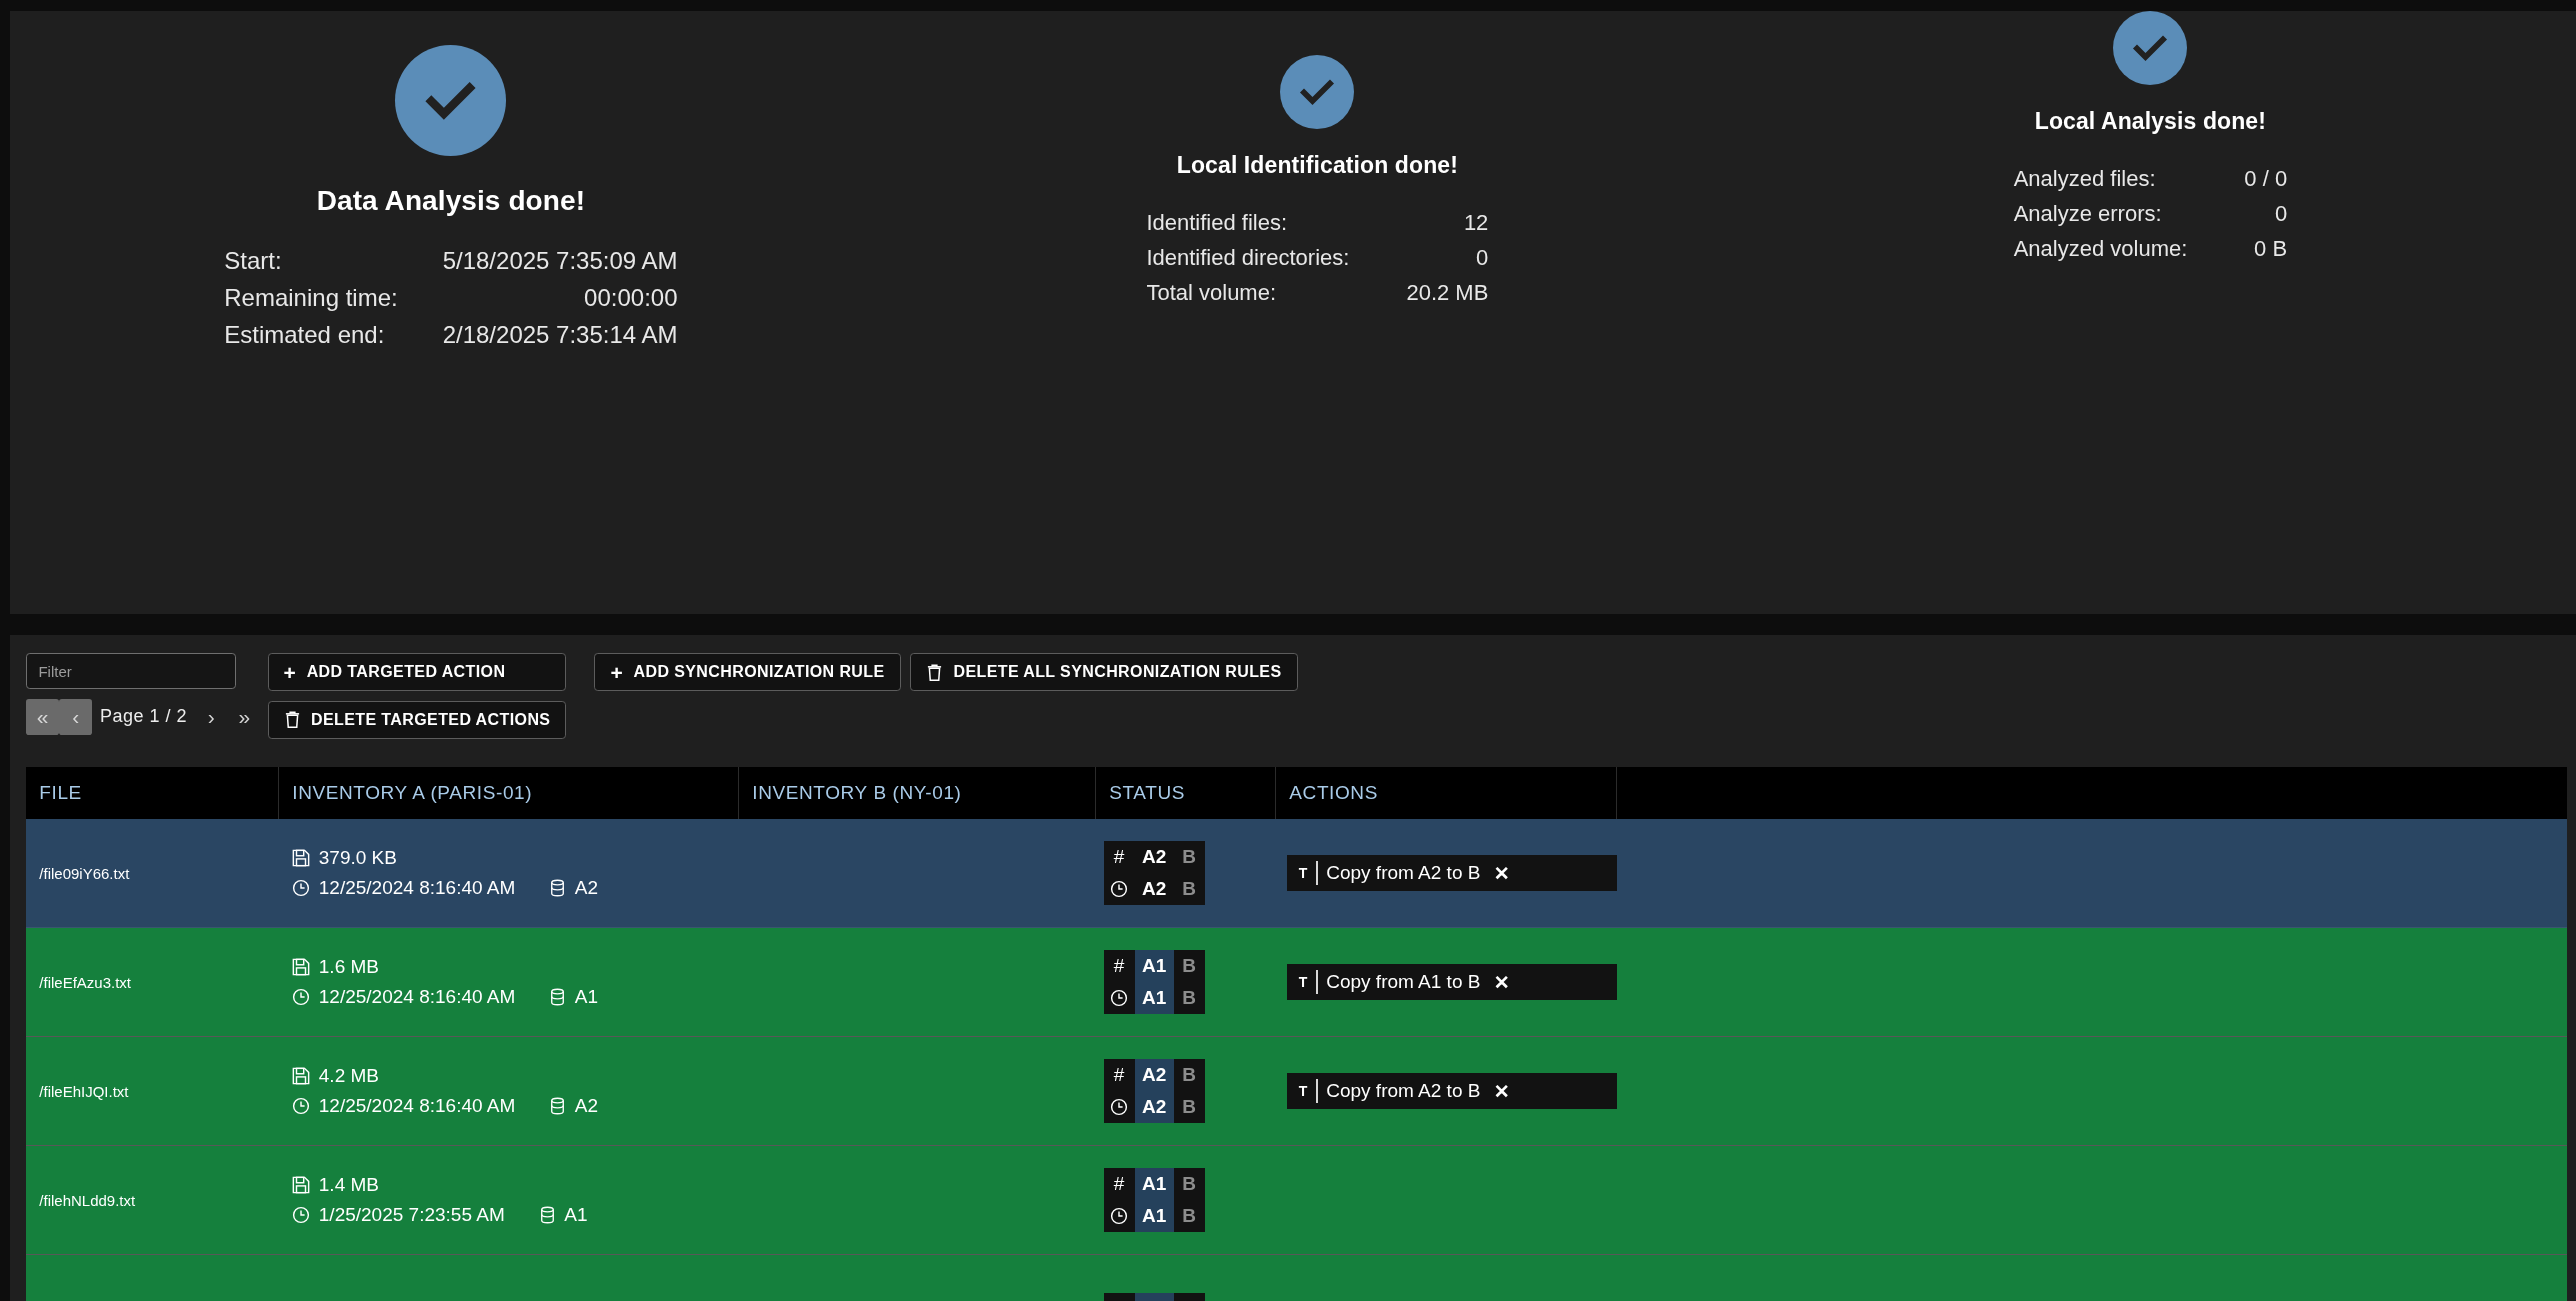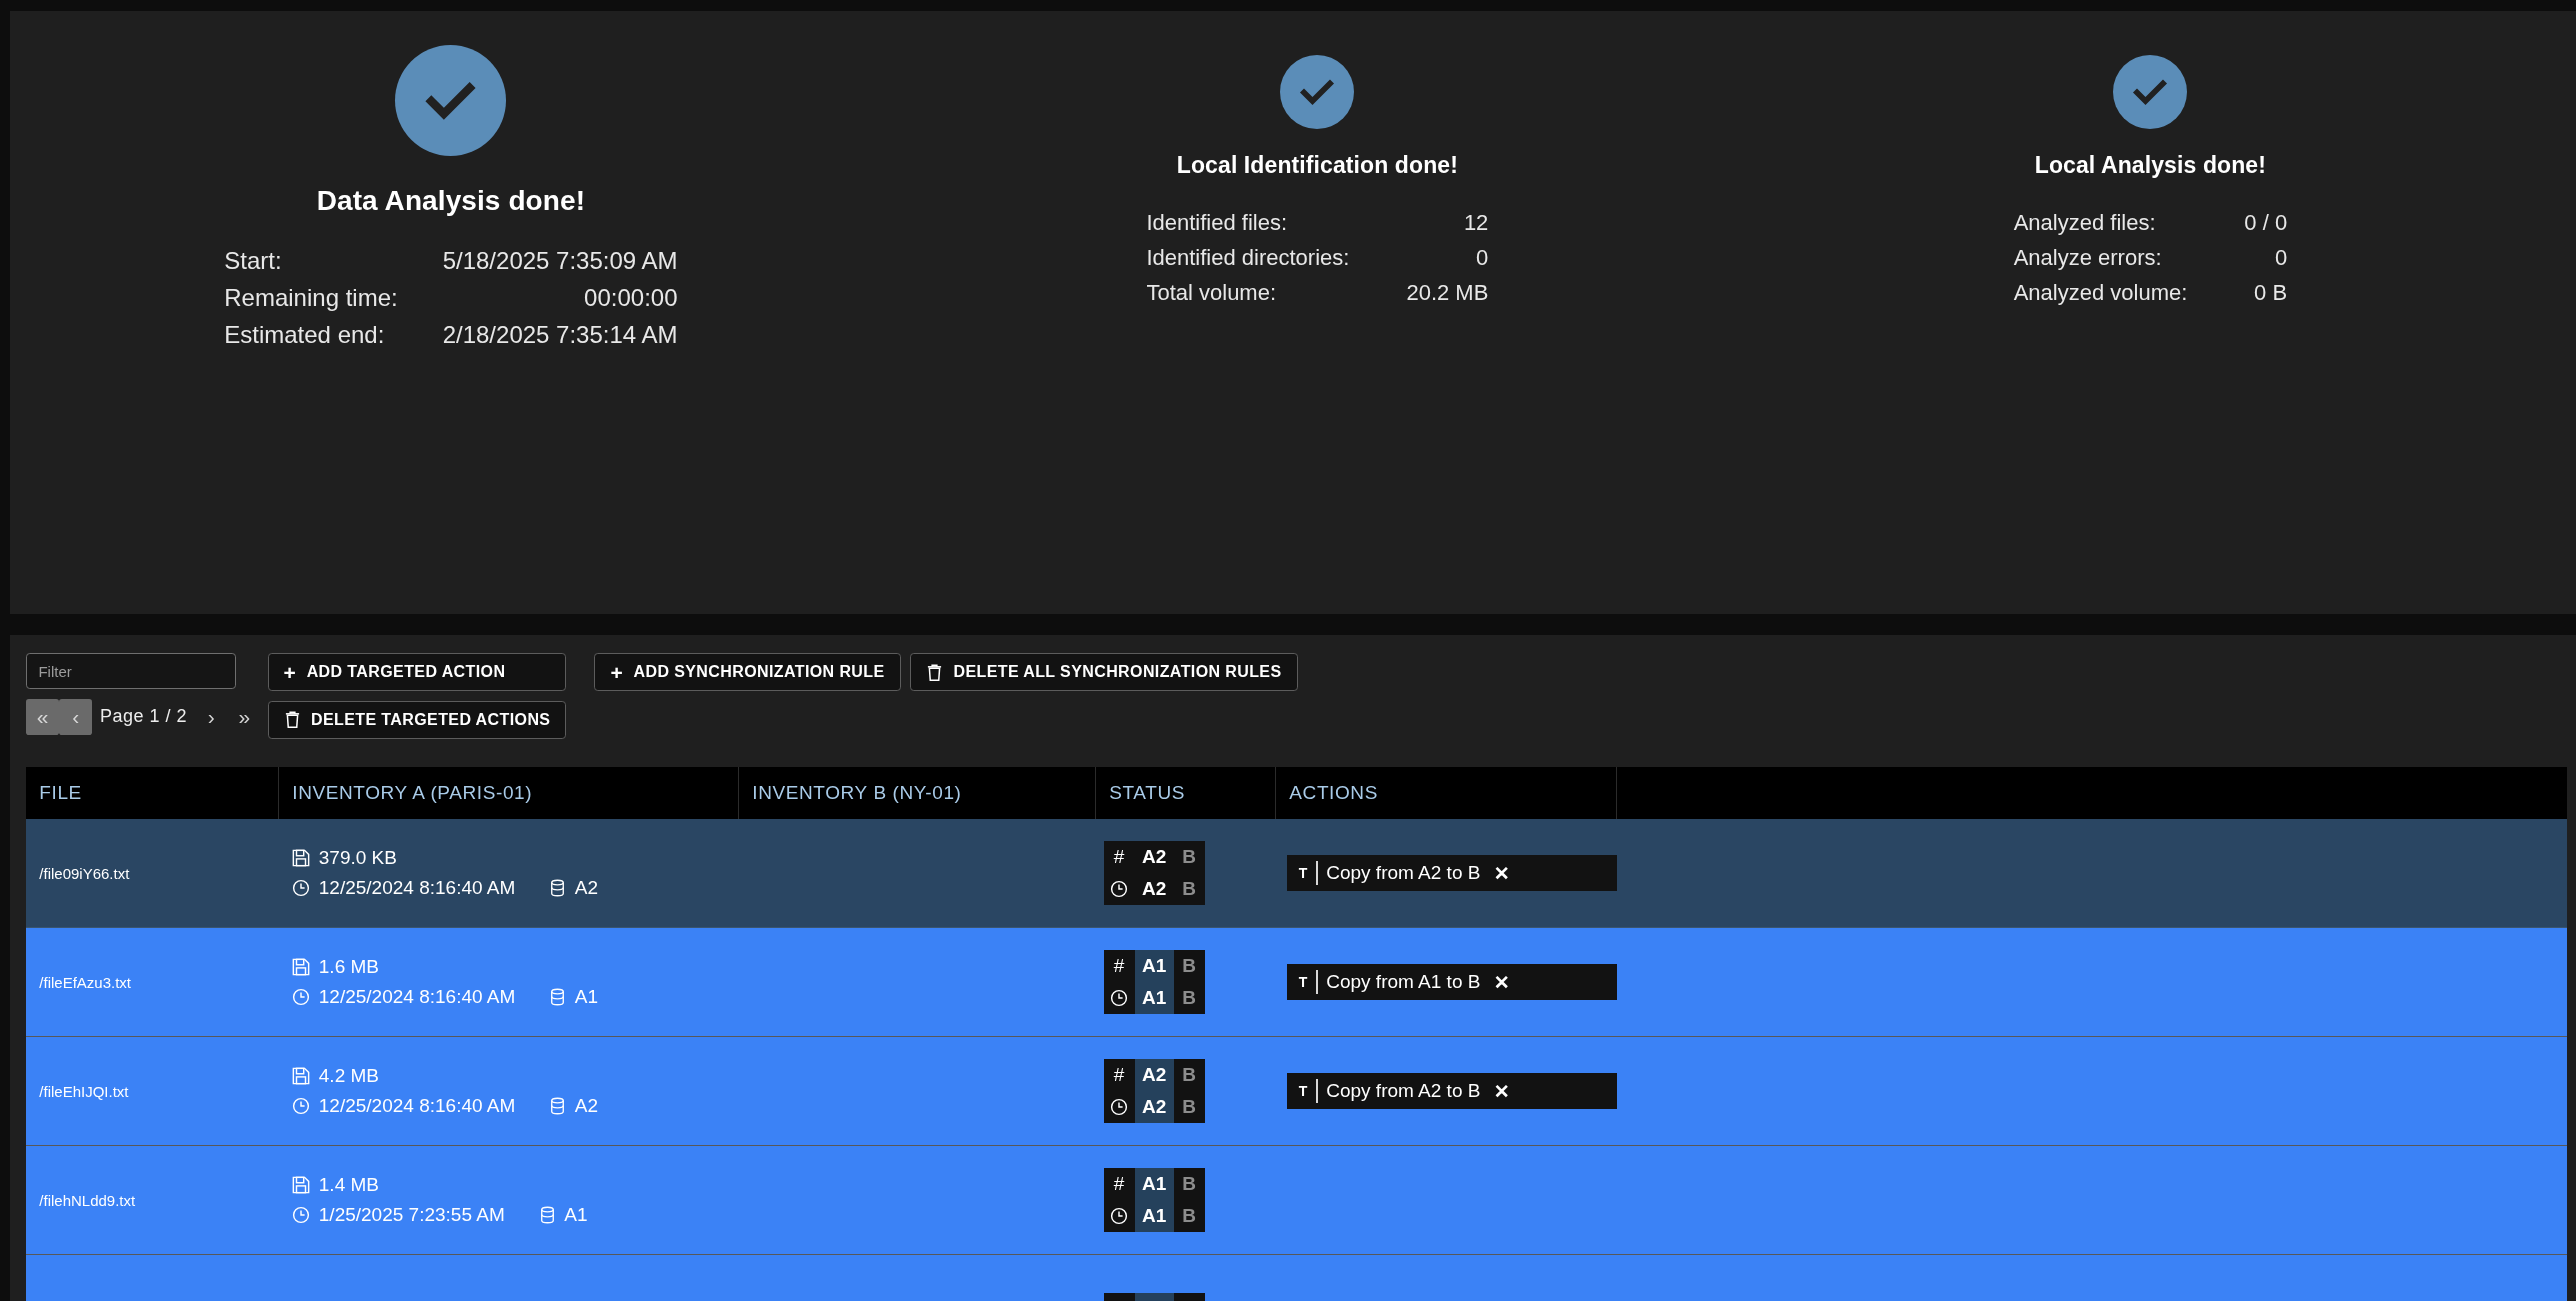--- a/index.html
+++ b/index.html
@@ -22,21 +22,21 @@
     height: 603px;
     background: #1f1f1f;
     display: flex;
     align-items: flex-start;
   }
   .status-card {
     display: flex; flex-direction: column; align-items: center;
   }
   .card-inventory { width: 881px; padding-top: 34px; }
   .card-identification { width: 852px; padding-top: 44px; }
-  .card-analysis { width: 814px; padding-top: 44px; }
+  .card-analysis { width: 814px; }
 
   .check-circle {
     border-radius: 50%;
     background: #5b8db8;
     display: flex; align-items: center; justify-content: center;
   }
   .check-circle svg { display:block; }
   .cc-big { width: 111px; height: 111px; }
   .cc-small { width: 74px; height: 74px; }
 
@@ -160,21 +160,21 @@
   .c-a    { width: 460px; }
   .c-b    { width: 357px; }
   .c-st   { width: 180px; }
   .c-ac   { width: 341px; }
   .c-end  { flex: 1; border-right: none; }
 
   .row {
     display: flex;
     height: 109px;
     align-items: stretch;
-    background: #3b82f6;
+    background: #15803d;
     border-bottom: 0.9px solid #585858;
     box-sizing: border-box;
   }
   .row.selected { background: #2a4663; border-bottom: 0.9px solid #3a556f; }
 
   .cell {
     box-sizing: border-box;
     padding-left: 13.3px;
     display: flex; flex-direction: column; justify-content: center;
     color: #ffffff;

